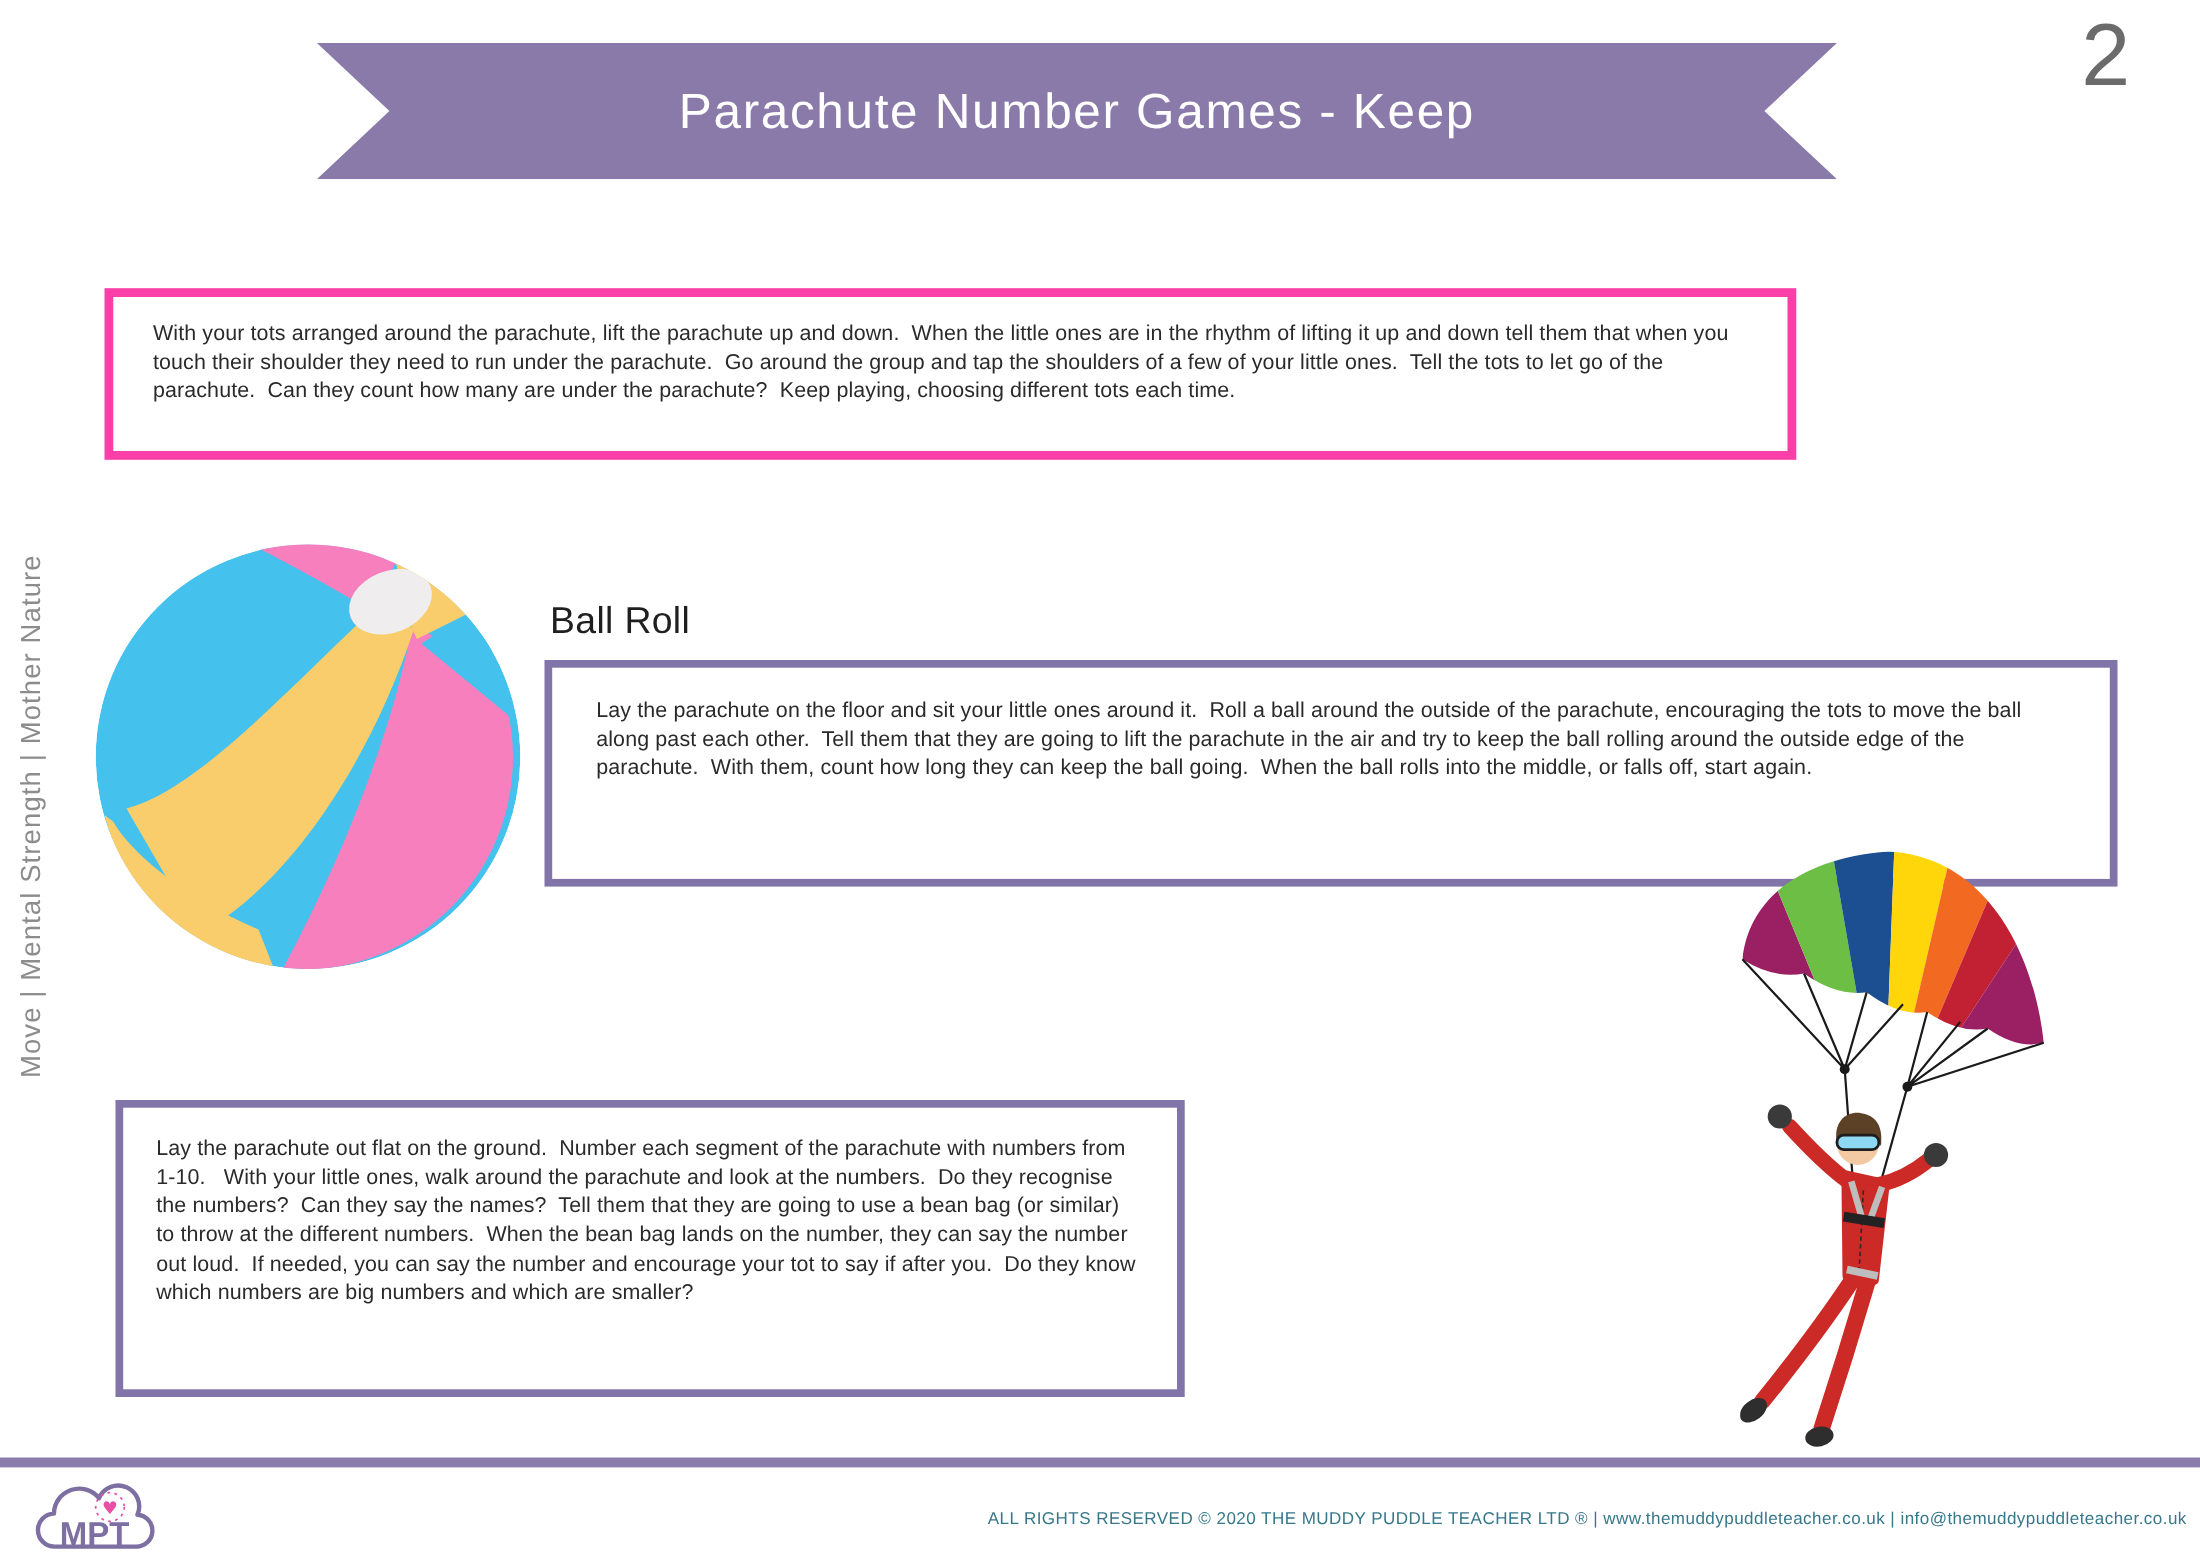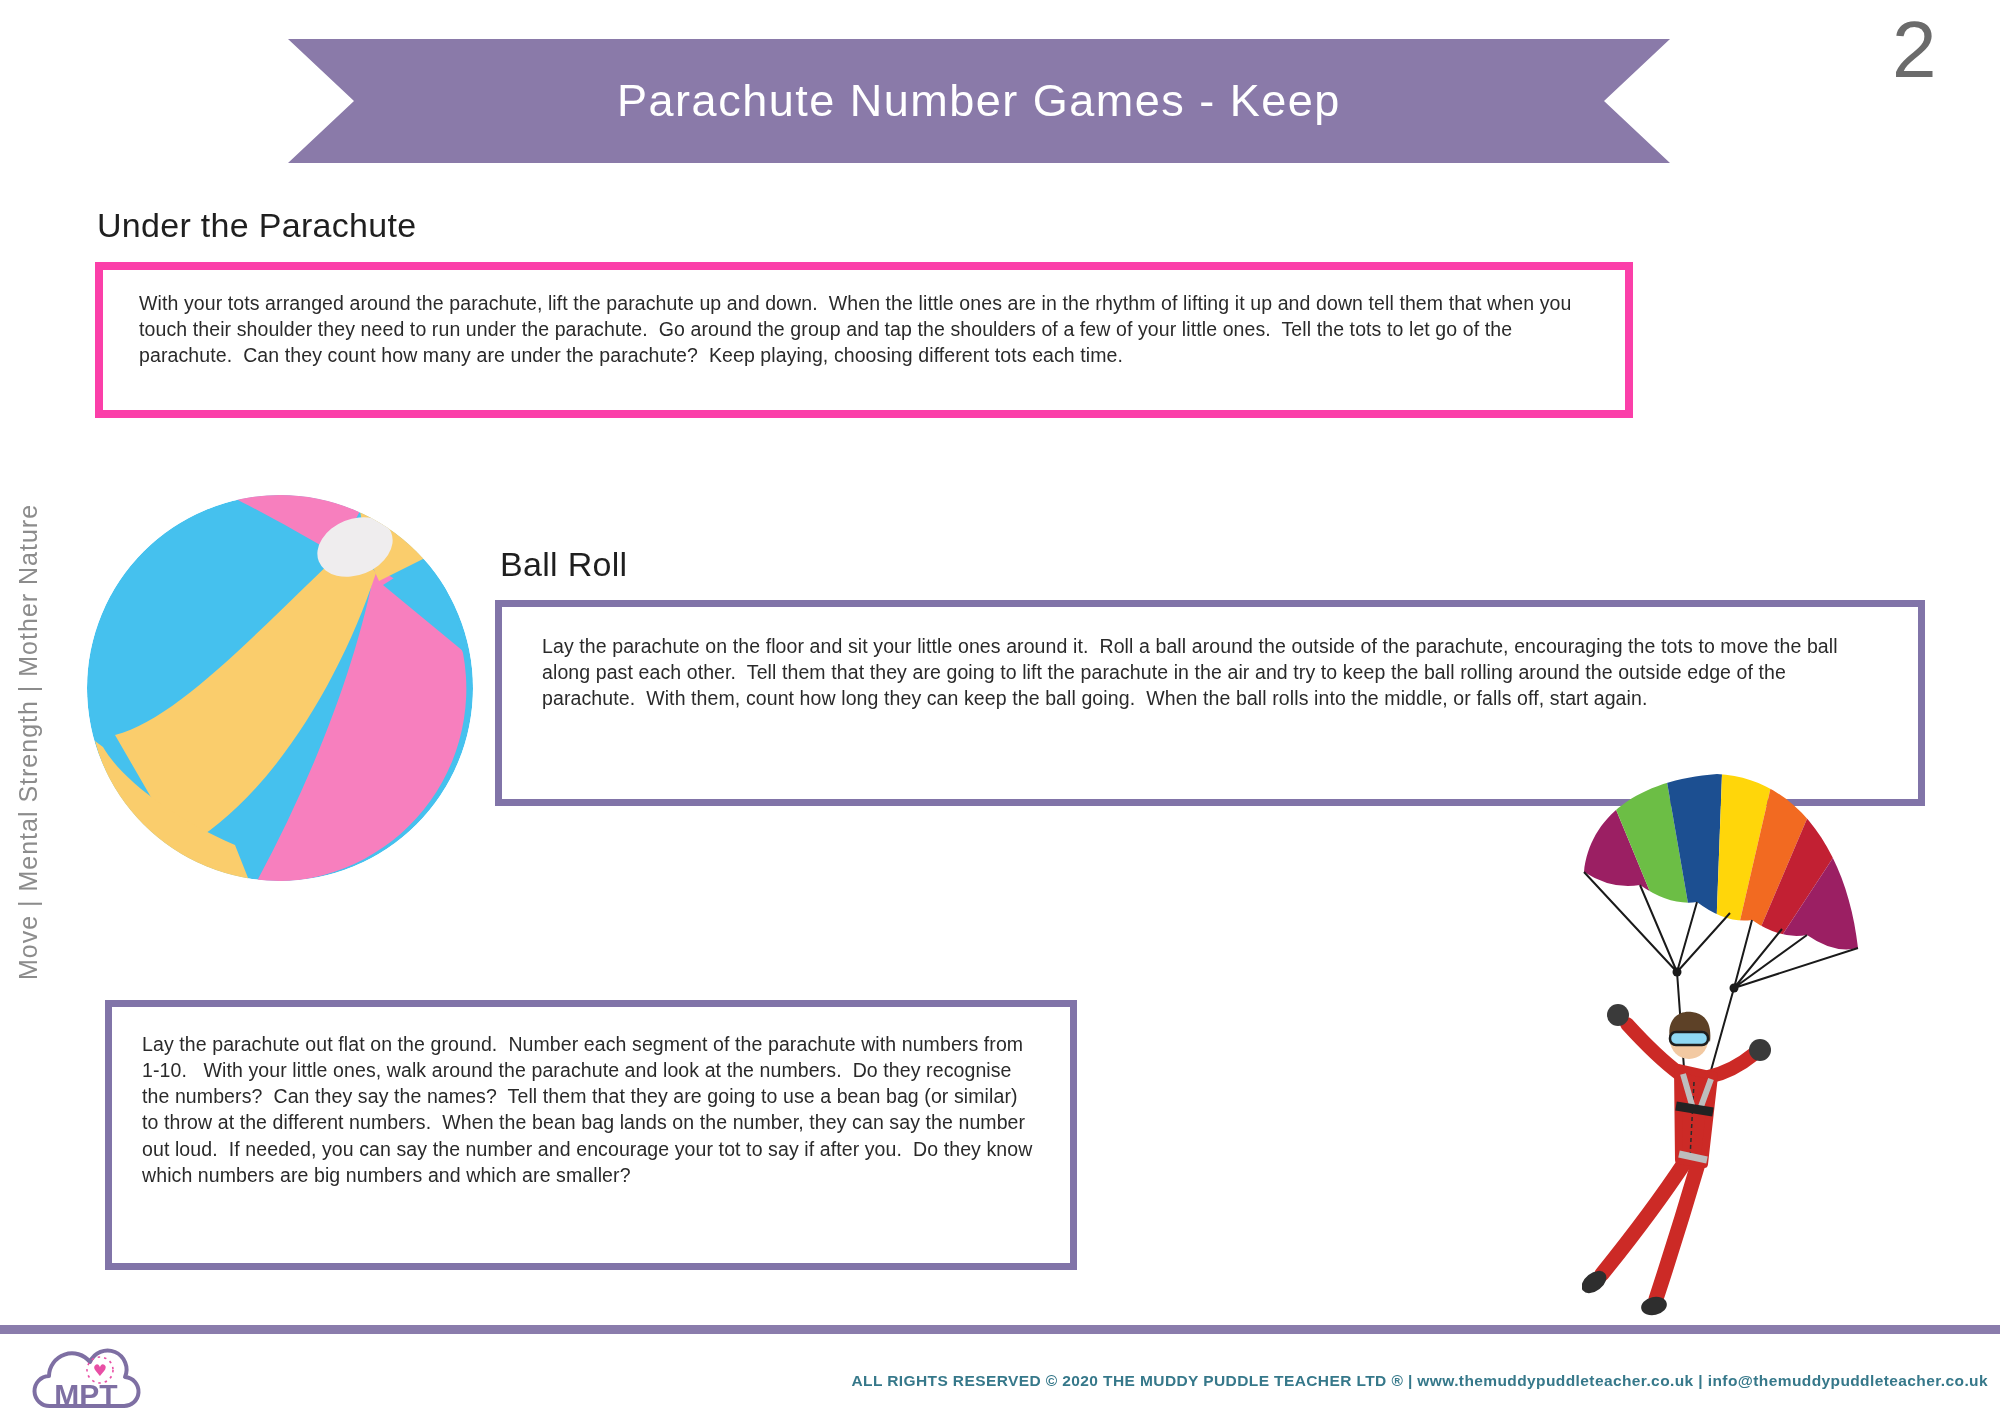--- a/index.html
+++ b/index.html
@@ -55,36 +55,35 @@
   .side-label{
     position:absolute;left:14px;top:1054px;width:624px;height:42px;
     transform:rotate(-90deg);transform-origin:0 0;
     color:#8C8C8C;font-size:25px;font-weight:500;letter-spacing:1px;
     text-align:center;white-space:nowrap;
   }
   
   .footer-divider{position:absolute;left:0;top:1325px;width:2000px;height:9px;background:#8A7CAC;}
   .footer-text{
     position:absolute;right:12px;top:1372px;
-    color:#36788A;font-size:15.5px;font-weight:bold;letter-spacing:0.4px;
+    color:#36788A;font-size:15.5px;font-weight:normal;letter-spacing:0.4px;
     white-space:nowrap;
   }
   .logo{position:absolute;left:26px;top:1336px;width:122px;height:78px;}
 </style>
 </head>
 <body>
 
 <div id="page">
 
   <div class="banner">
     <span class="banner-title">Parachute Number Games - Keep</span>
   </div>
   <div class="page-number">2</div>
 
-  <div class="sec-heading h-under">Under the Parachute</div>
   <div class="box box-under">
     <p>With your tots arranged around the parachute, lift the parachute up and down.  When the little ones are in the rhythm of lifting it up and down tell them that when you touch their shoulder they need to run under the parachute.  Go around the group and tap the shoulders of a few of your little ones.  Tell the tots to let go of the parachute.  Can they count how many are under the parachute?  Keep playing, choosing different tots each time.</p>
   </div>
 
   <svg class="beach-ball" viewBox="0 0 390 390">
     <defs>
       <clipPath id="ballClip">
           <circle cx="195" cy="195" r="193"></circle>
         </clipPath>
     </defs>

